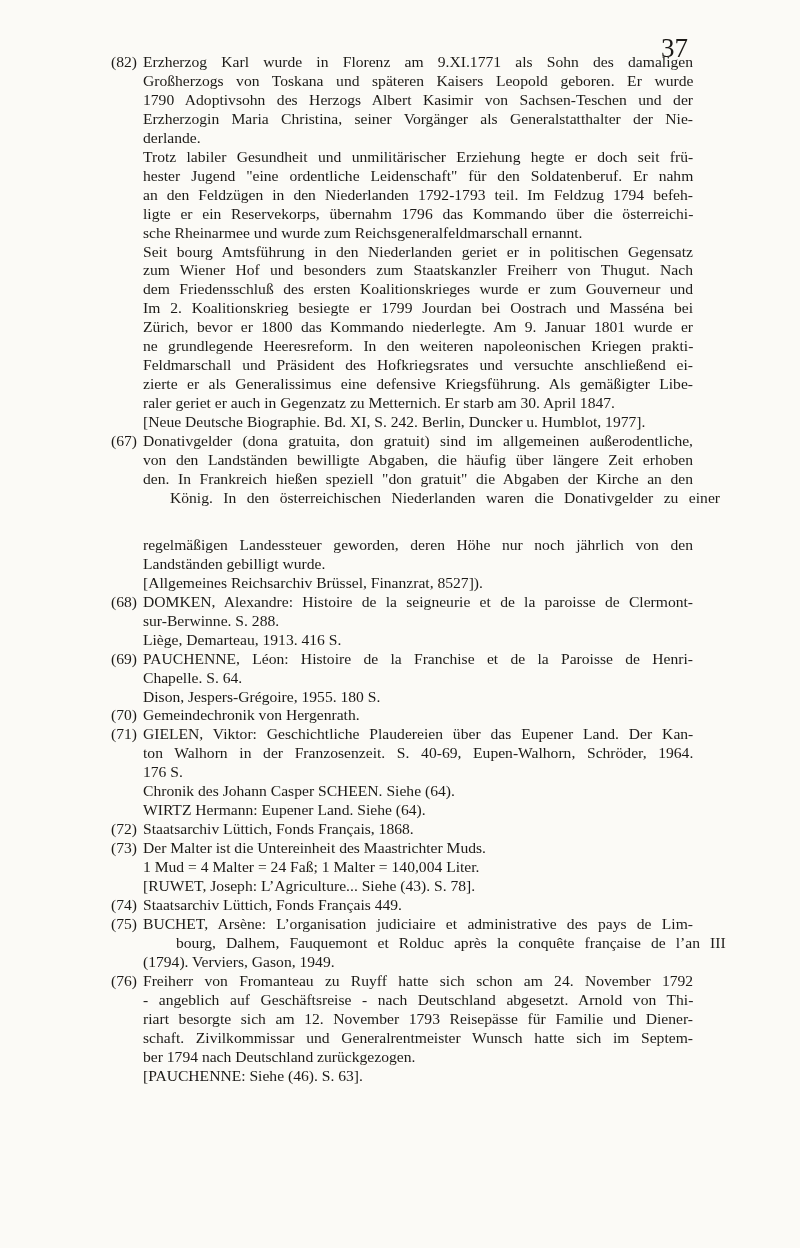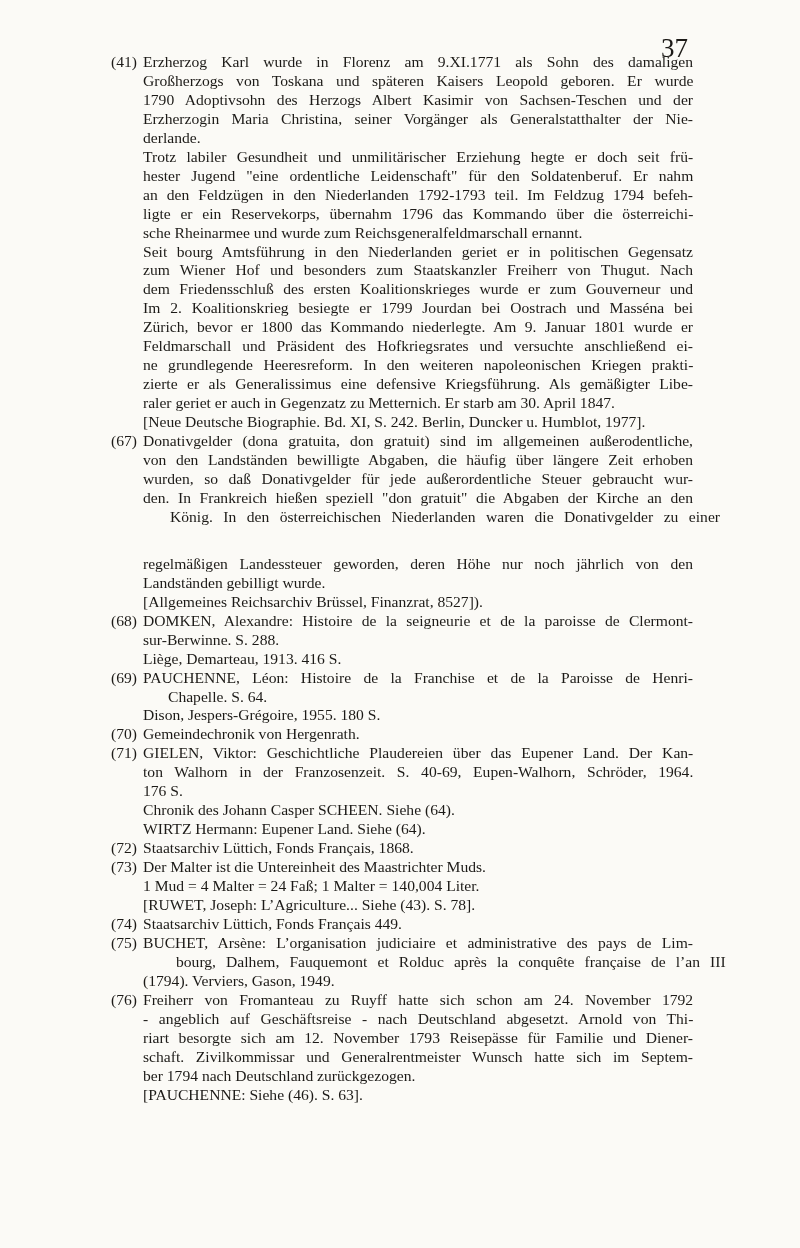--- a/index.html
+++ b/index.html
@@ -51,70 +51,69 @@
       text-align-last: left;
     }
   </style>
 </head>
 <body>
 
 <div>
   <div class="page-number">37</div>
   <div class="notes" id="notes">
       <div class="note">
-        <span class="note-number">(41)</span>
+        <span class="note-number">(82)</span>
         <div class="note-body">
           <span class="line" style="white-space: nowrap; word-spacing: 10.3px; display: block;">Erzherzog Karl wurde in Florenz am 9.XI.1771 als Sohn des damaligen</span>
           <span class="line" style="white-space: nowrap; word-spacing: 8.66667px; display: block;">Großherzogs von Toskana und späteren Kaisers Leopold geboren. Er wurde</span>
           <span class="line" style="white-space: nowrap; word-spacing: 7.55556px; display: block;">1790 Adoptivsohn des Herzogs Albert Kasimir von Sachsen-Teschen und der</span>
           <span class="line" style="white-space: nowrap; word-spacing: 8.375px; display: block;">Erzherzogin Maria Christina, seiner Vorgänger als Generalstatthalter der Nie-</span>
           <span class="line last" style="display: block;">derlande.</span>
           <span class="line" style="white-space: nowrap; word-spacing: 6.4px; display: block;">Trotz labiler Gesundheit und unmilitärischer Erziehung hegte er doch seit frü-</span>
           <span class="line" style="white-space: nowrap; word-spacing: 7px; display: block;">hester Jugend "eine ordentliche Leidenschaft" für den Soldatenberuf. Er nahm</span>
           <span class="line" style="white-space: nowrap; word-spacing: 5.09091px; display: block;">an den Feldzügen in den Niederlanden 1792-1793 teil. Im Feldzug 1794 befeh-</span>
           <span class="line" style="white-space: nowrap; word-spacing: 5.8px; display: block;">ligte er ein Reservekorps, übernahm 1796 das Kommando über die österreichi-</span>
           <span class="line last" style="display: block;">sche Rheinarmee und wurde zum Reichsgeneralfeldmarschall ernannt.</span>
           <span class="line" style="white-space: nowrap; word-spacing: 5.5px; display: block;">Seit bourg Amtsführung in den Niederlanden geriet er in politischen Gegensatz</span>
           <span class="line" style="white-space: nowrap; word-spacing: 6.4px; display: block;">zum Wiener Hof und besonders zum Staatskanzler Freiherr von Thugut. Nach</span>
           <span class="line" style="white-space: nowrap; word-spacing: 5.55556px; display: block;">dem Friedensschluß des ersten Koalitionskrieges wurde er zum Gouverneur und</span>
           <span class="line" style="white-space: nowrap; word-spacing: 5.90909px; display: block;">Im 2. Koalitionskrieg besiegte er 1799 Jourdan bei Oostrach und Masséna bei</span>
           <span class="line" style="white-space: nowrap; word-spacing: 4.5px; display: block;">Zürich, bevor er 1800 das Kommando niederlegte. Am 9. Januar 1801 wurde er</span>
+          <span class="line" style="white-space: nowrap; word-spacing: 6.5px; display: block;">ne grundlegende Heeresreform. In den weiteren napoleonischen Kriegen prakti-</span>
           <span class="line" style="white-space: nowrap; word-spacing: 6.875px; display: block;">Feldmarschall und Präsident des Hofkriegsrates und versuchte anschließend ei-</span>
-          <span class="line" style="white-space: nowrap; word-spacing: 6.5px; display: block;">ne grundlegende Heeresreform. In den weiteren napoleonischen Kriegen prakti-</span>
           <span class="line" style="white-space: nowrap; word-spacing: 5.44444px; display: block;">zierte er als Generalissimus eine defensive Kriegsführung. Als gemäßigter Libe-</span>
           <span class="line last" style="display: block;">raler geriet er auch in Gegenzatz zu Metternich. Er starb am 30. April 1847.</span>
           <span class="line last" style="display: block;">[Neue Deutsche Biographie. Bd. XI, S. 242. Berlin, Duncker u. Humblot, 1977].</span>
         </div>
       </div>
       <div class="note">
         <span class="note-number">(67)</span>
         <div class="note-body">
           <span class="line" style="white-space: nowrap; word-spacing: 6.375px; display: block;">Donativgelder (dona gratuita, don gratuit) sind im allgemeinen außerodentliche,</span>
           <span class="line" style="white-space: nowrap; word-spacing: 5.6px; display: block;">von den Landständen bewilligte Abgaben, die häufig über längere Zeit erhoben</span>
-          <span class="line" style="white-space: nowrap; word-spacing: 6.55556px; display: block;">wurden, so daß Donativgelder für jede außerordentliche Steuer gebraucht wur-</span>
           <span class="line" style="white-space: nowrap; word-spacing: 4.66667px; display: block;">den. In Frankreich hießen speziell "don gratuit" die Abgaben der Kirche an den</span>
           <span class="line" style="white-space: nowrap; word-spacing: 6.55556px; display: block; margin-left: 27px;">König. In den österreichischen Niederlanden waren die Donativgelder zu einer</span>
           <span class="line" style="white-space: nowrap; word-spacing: 7.66667px; display: block; margin-top: 28px;">regelmäßigen Landessteuer geworden, deren Höhe nur noch jährlich von den</span>
           <span class="line last" style="display: block;">Landständen gebilligt wurde.</span>
           <span class="line last" style="display: block;">[Allgemeines Reichsarchiv Brüssel, Finanzrat, 8527]).</span>
         </div>
       </div>
       <div class="note">
         <span class="note-number">(68)</span>
         <div class="note-body">
           <span class="line" style="white-space: nowrap; word-spacing: 5.36364px; display: block;">DOMKEN, Alexandre: Histoire de la seigneurie et de la paroisse de Clermont-</span>
           <span class="line last" style="display: block;">sur-Berwinne. S. 288.</span>
           <span class="line last" style="display: block;">Liège, Demarteau, 1913. 416 S.</span>
         </div>
       </div>
       <div class="note">
         <span class="note-number">(69)</span>
         <div class="note-body">
           <span class="line" style="white-space: nowrap; word-spacing: 8.36364px; display: block;">PAUCHENNE, Léon: Histoire de la Franchise et de la Paroisse de Henri-</span>
-          <span class="line last" style="display: block; margin-left: 25px;">Chapelle. S. 64.</span>
+          <span class="line last" style="display: block;">Chapelle. S. 64.</span>
           <span class="line last" style="display: block;">Dison, Jespers-Grégoire, 1955. 180 S.</span>
         </div>
       </div>
       <div class="note">
         <span class="note-number">(70)</span>
         <div class="note-body">
           <span class="line last" style="display: block;">Gemeindechronik von Hergenrath.</span>
         </div>
       </div>
       <div class="note">

